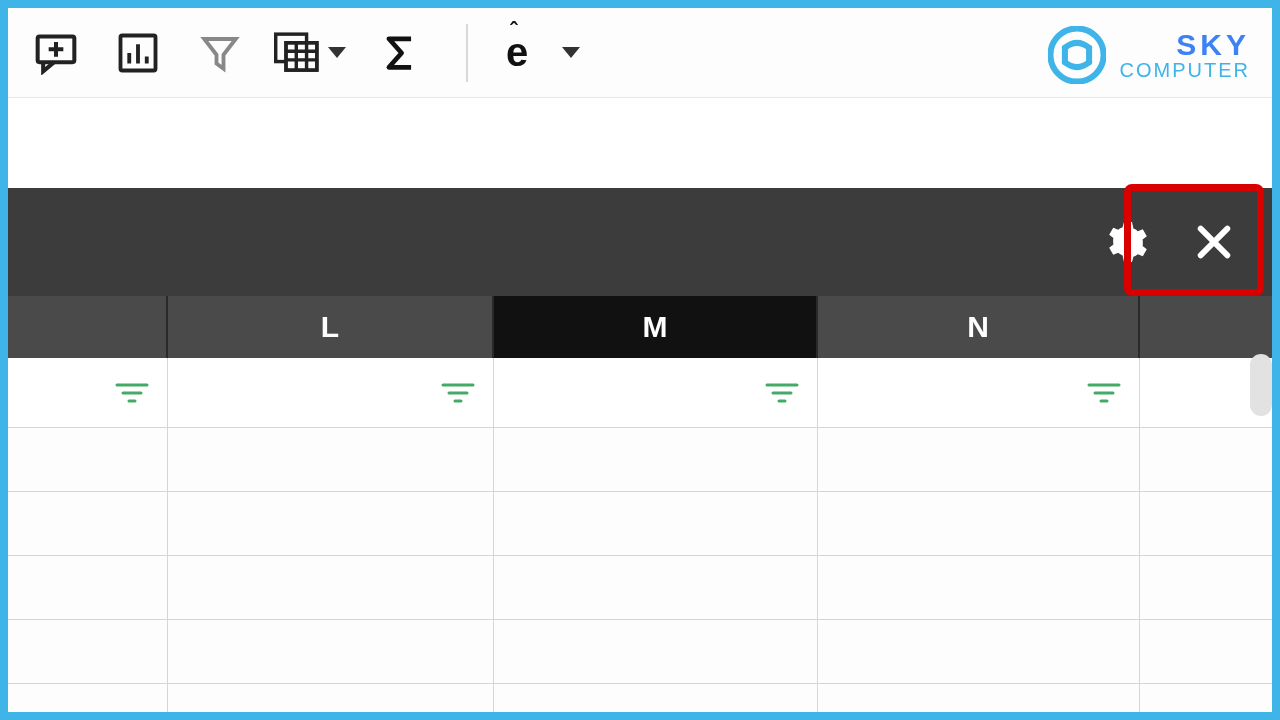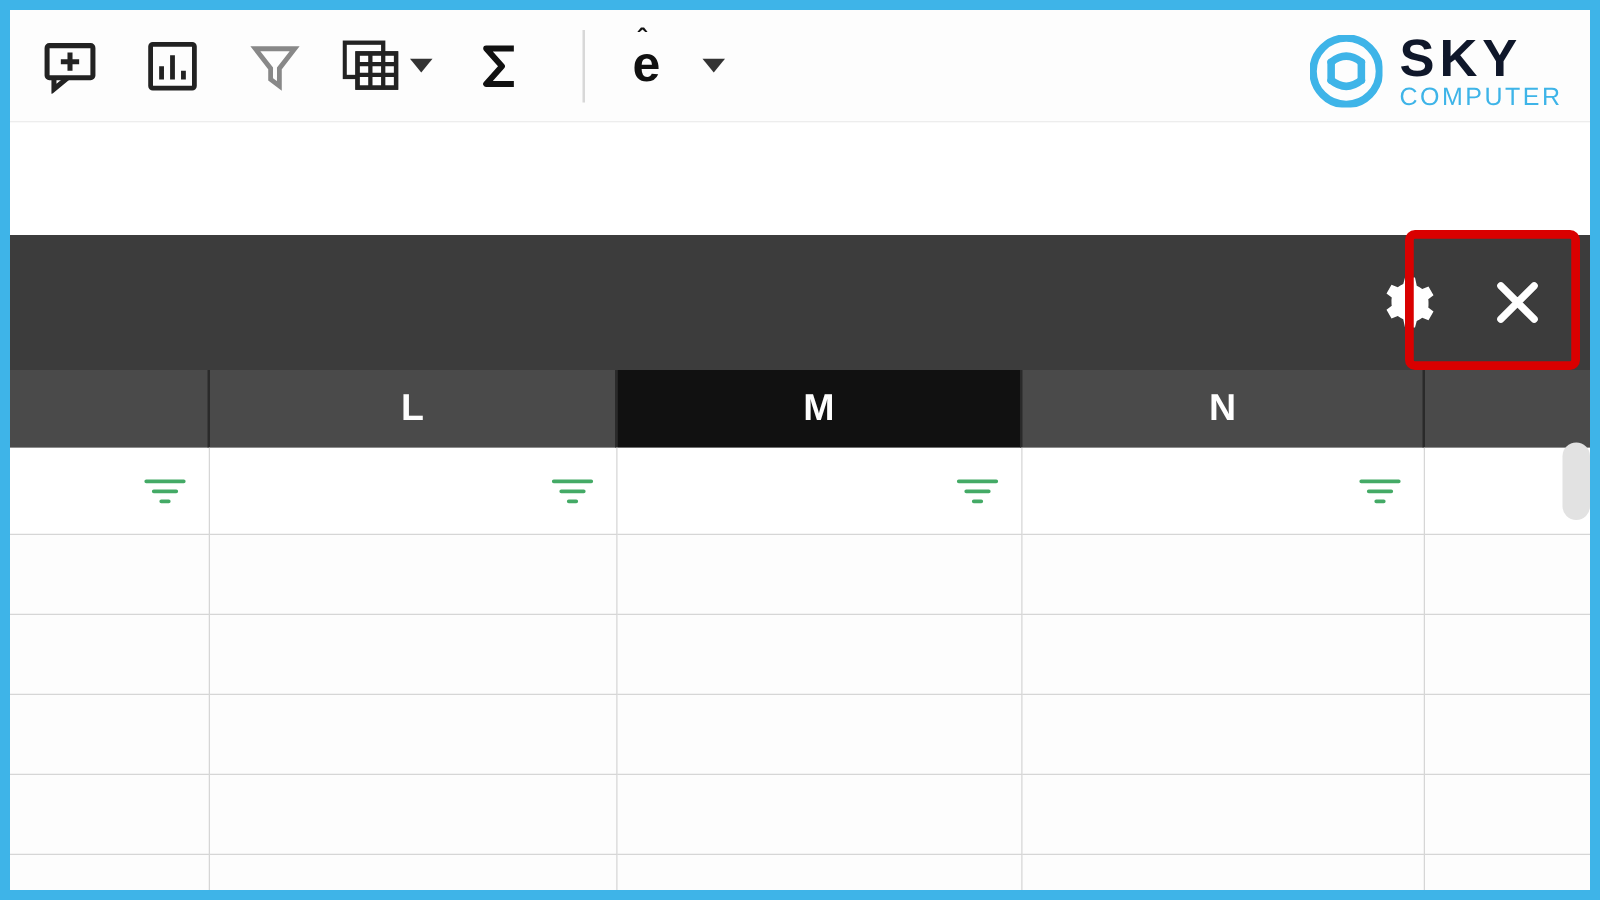--- a/index.html
+++ b/index.html
@@ -57,25 +57,26 @@
   .brand {
     position: absolute;
     right: 22px;
     top: 18px;
     display: flex;
     align-items: center;
     gap: 14px;
   }
   .brand-text { line-height: 1; }
   .brand-line1 {
-    color: #0f172a;
-    font-size: 42px;
+    color: #3b82f6;
+    font-size: 30px;
     font-weight: 600;
     letter-spacing: 4px;
     font-family: Arial, sans-serif;
+    text-align: right;
   }
   .brand-line2 {
     color: #3eb4e8;
     font-size: 20px;
     letter-spacing: 2px;
     font-weight: 400;
   }
   .gap-area {
     height: 90px;
     background: #fff;

